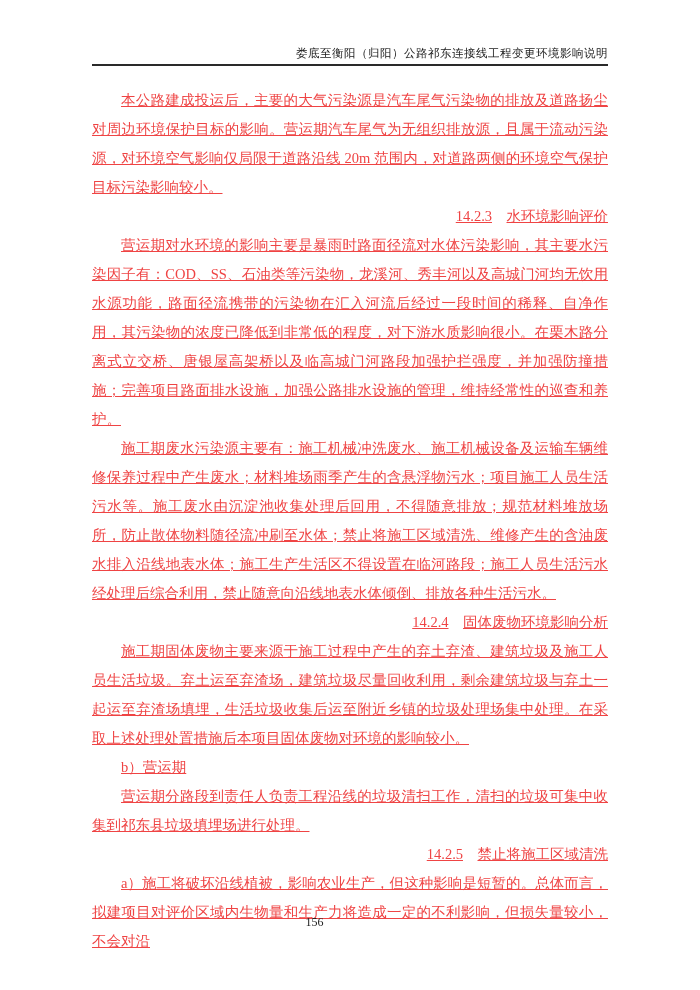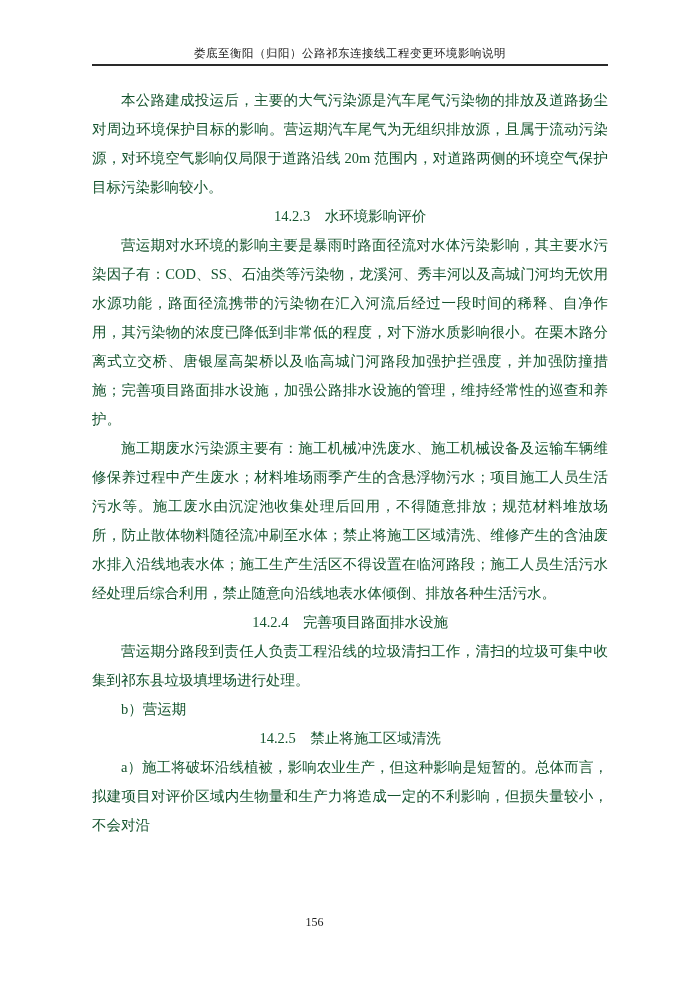--- a/index.html
+++ b/index.html
@@ -14,21 +14,21 @@
     background: #ffffff;
     overflow: hidden;
     font-family: "Liberation Serif", "DejaVu Serif", serif;
     color: #1a1a1a;
   }
   .running-header {
     position: absolute;
     top: 46px;
     left: 92px;
     width: 516px;
-    text-align: center;
+    text-align: right;
     font-size: 11.5px;
     letter-spacing: 0.5px;
     color: #1a1a1a;
     white-space: nowrap;
   }
   .header-rule {
     position: absolute;
     top: 64px;
     left: 92px;
     width: 516px;
@@ -40,28 +40,29 @@
     top: 86px;
     left: 92px;
     width: 516px;
   }
   .block {
     font-size: 14.5px;
     line-height: 29px;
     text-align: justify;
     text-justify: inter-ideograph;
     margin: 0;
-    color: #14532d;
+    color: #ef4444;
+    text-decoration: underline;
   }
   .block.paragraph {
     text-indent: 2em;
   }
   .block.heading {
     text-indent: 0;
-    text-align: center;
+    text-align: right;
     white-space: nowrap;
   }
   .heading .heading-number {
     margin-right: 1em;
   }
   .page-footer {
     position: absolute;
     top: 915px;
     left: 0;
     width: 629px;
@@ -82,27 +83,28 @@
   <div class="body-text">
 
     <p class="block paragraph">本公路建成投运后，主要的大气污染源是汽车尾气污染物的排放及道路扬尘对周边环境保护目标的影响。营运期汽车尾气为无组织排放源，且属于流动污染源，对环境空气影响仅局限于道路沿线 20m 范围内，对道路两侧的环境空气保护目标污染影响较小。</p>
 
     <p class="block heading"><span class="heading-number">14.2.3</span><span>水环境影响评价</span></p>
 
     <p class="block paragraph">营运期对水环境的影响主要是暴雨时路面径流对水体污染影响，其主要水污染因子有：COD、SS、石油类等污染物，龙溪河、秀丰河以及高城门河均无饮用水源功能，路面径流携带的污染物在汇入河流后经过一段时间的稀释、自净作用，其污染物的浓度已降低到非常低的程度，对下游水质影响很小。在栗木路分离式立交桥、唐银屋高架桥以及临高城门河路段加强护拦强度，并加强防撞措施；完善项目路面排水设施，加强公路排水设施的管理，维持经常性的巡查和养护。</p>
 
     <p class="block paragraph">施工期废水污染源主要有：施工机械冲洗废水、施工机械设备及运输车辆维修保养过程中产生废水；材料堆场雨季产生的含悬浮物污水；项目施工人员生活污水等。施工废水由沉淀池收集处理后回用，不得随意排放；规范材料堆放场所，防止散体物料随径流冲刷至水体；禁止将施工区域清洗、维修产生的含油废水排入沿线地表水体；施工生产生活区不得设置在临河路段；施工人员生活污水经处理后综合利用，禁止随意向沿线地表水体倾倒、排放各种生活污水。</p>
 
-    <p class="block heading"><span class="heading-number">14.2.4</span><span>完善项目路面排水设施</span></p>
+    <p class="block heading"><span class="heading-number">14.2.4</span><span>固体废物环境影响分析</span></p>
 
 
+    <p class="block paragraph">施工期固体废物主要来源于施工过程中产生的弃土弃渣、建筑垃圾及施工人员生活垃圾。弃土运至弃渣场，建筑垃圾尽量回收利用，剩余建筑垃圾与弃土一起运至弃渣场填埋，生活垃圾收集后运至附近乡镇的垃圾处理场集中处理。在采取上述处理处置措施后本项目固体废物对环境的影响较小。</p>
+
+    <p class="block paragraph">b）营运期</p>
 
     <p class="block paragraph">营运期分路段到责任人负责工程沿线的垃圾清扫工作，清扫的垃圾可集中收集到祁东县垃圾填埋场进行处理。</p>
-
-    <p class="block paragraph">b）营运期</p>
 
     <p class="block heading"><span class="heading-number">14.2.5</span><span>禁止将施工区域清洗</span></p>
 
     <p class="block paragraph">a）施工将破坏沿线植被，影响农业生产，但这种影响是短暂的。总体而言，拟建项目对评价区域内生物量和生产力将造成一定的不利影响，但损失量较小，不会对沿</p>
 
   </div>
 
   <div class="page-footer">156</div>
 
 </div>

